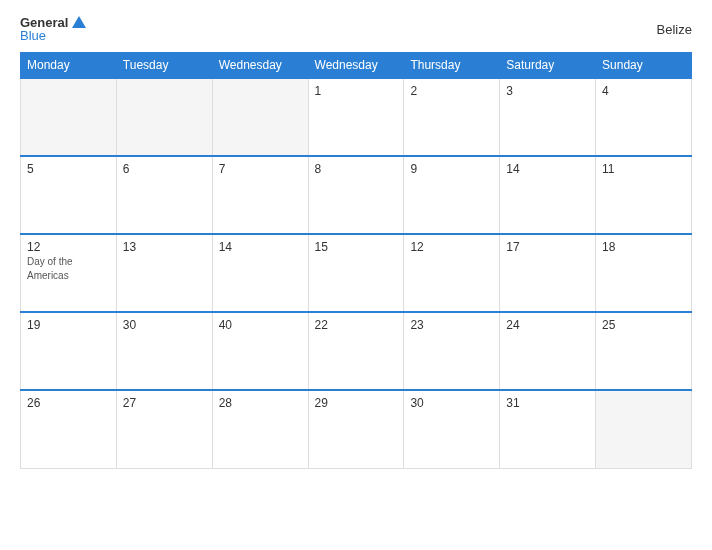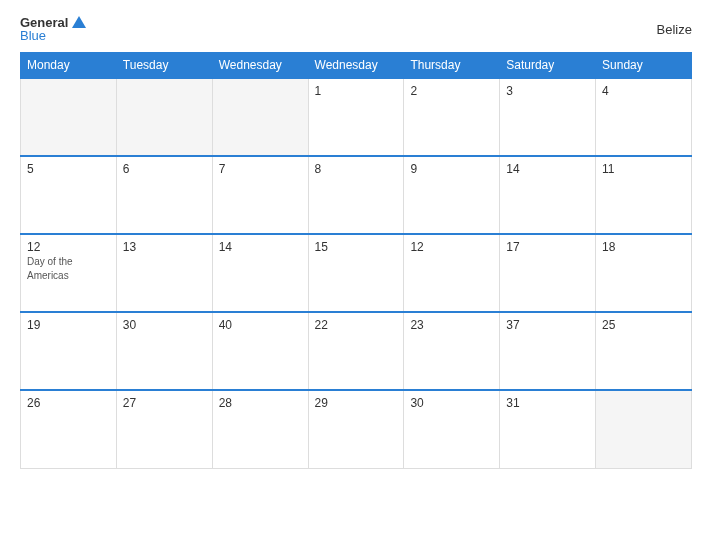--- a/index.html
+++ b/index.html
@@ -202,21 +202,21 @@
           <td>
             <span class="day-num">40</span>
           </td>
           <td>
             <span class="day-num">22</span>
           </td>
           <td>
             <span class="day-num">23</span>
           </td>
           <td>
-            <span class="day-num">37</span>
+            <span class="day-num">24</span>
           </td>
           <td>
             <span class="day-num">25</span>
           </td>
         </tr>
         <tr>
           <td>
             <span class="day-num">26</span>
           </td>
           <td>

